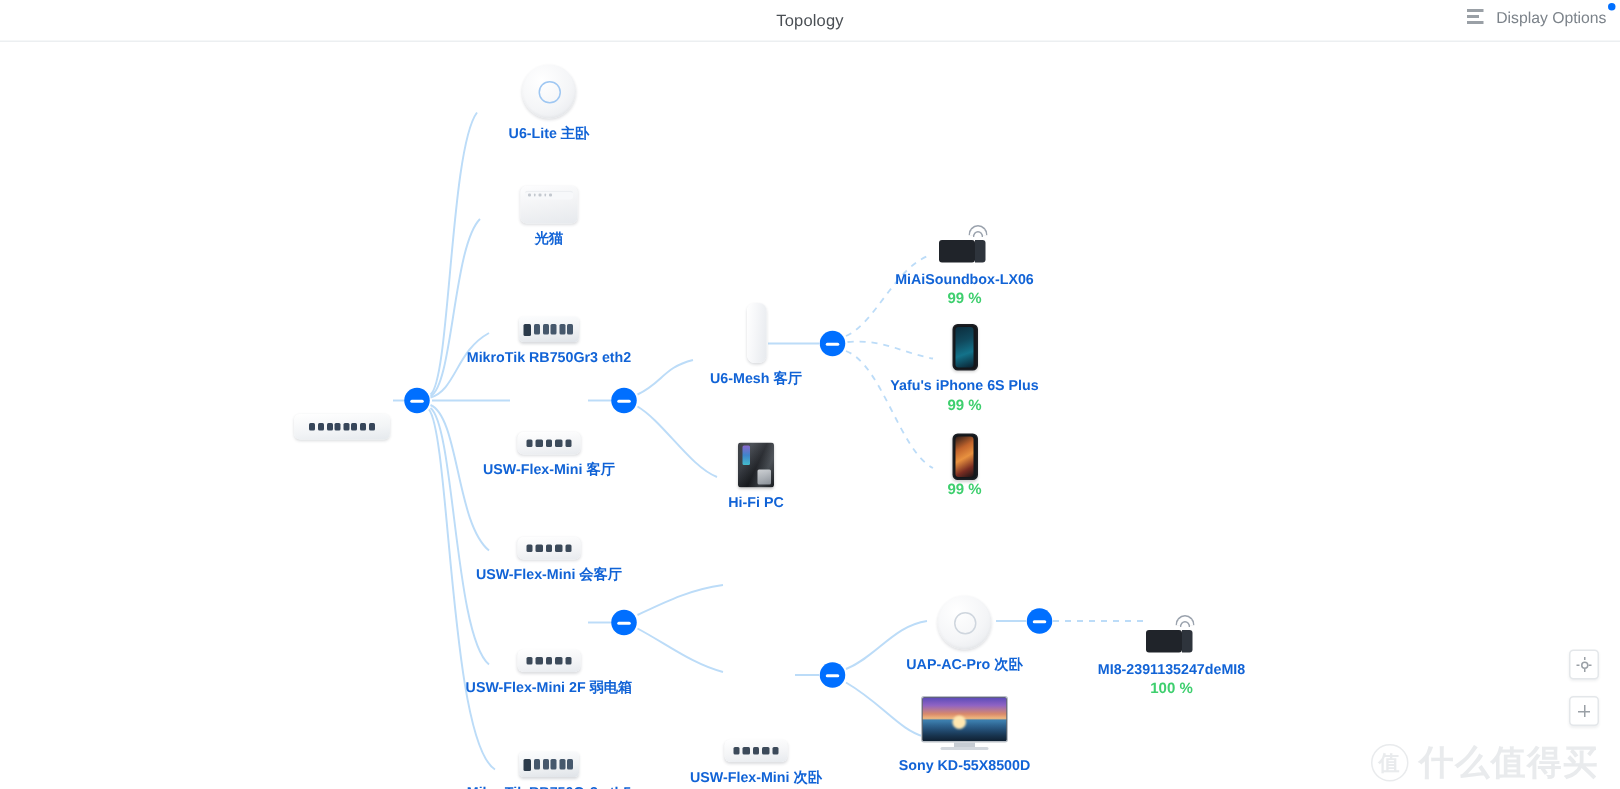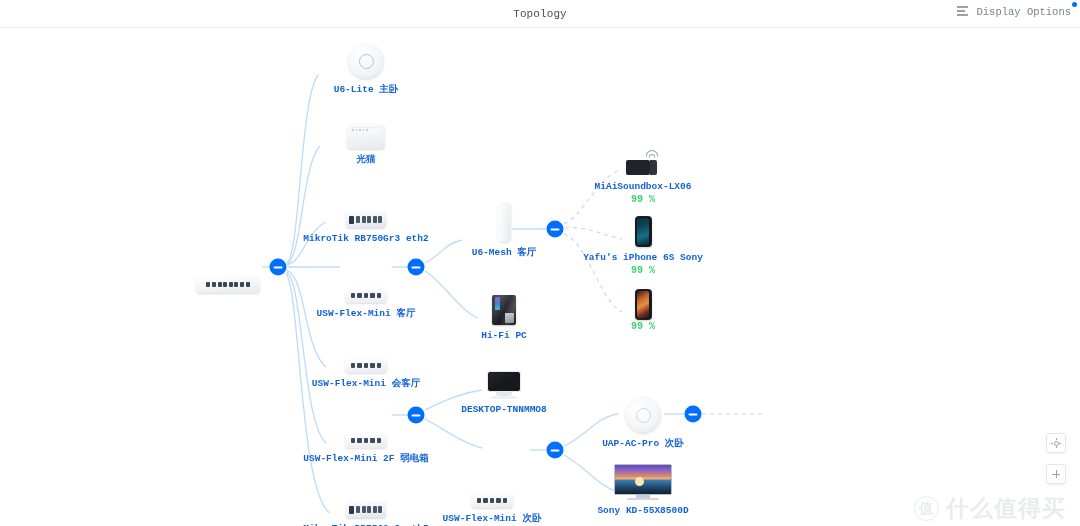--- a/index.html
+++ b/index.html
@@ -4,21 +4,21 @@
 <style>
   * { box-sizing: border-box; }
   html, body {
     margin: 0; padding: 0;
     width: 1080px; height: 526px;
     background: #ffffff;
     font-family: "Liberation Sans", "DejaVu Sans", sans-serif;
     overflow: hidden;
   }
 
-  #app { position: relative; width: 1080px; height: 526px; background:#fff;font-family:Liberation Mono, monospace; }
+  #app { position: relative; width: 1080px; height: 526px; background:#fff; }
 
   
   .header {
     position: absolute; left:0; top:0; width:1080px; height:28px;
     background:#fff;
     border-bottom:1px solid #eceff1;
   }
   .header-title {
     position:absolute; left:0; top:0; width:1080px; height:28px;
     line-height:28px; text-align:center;
@@ -454,32 +454,22 @@
       <div class="label">U6-Mesh 客厅</div>
     </div>
 
     <div class="node" style="left:504px; top:254px;">
       <div class="icon-wrap">
         <div class="pcthumb"></div>
       </div>
       <div class="label">Hi-Fi PC</div>
     </div>
 
-    <div class="node" style="left:504px; top:328px;">
-      <div class="icon-wrap">
-        <div class="desktop">
-            <div class="scr"></div>
-            <div class="foot"></div>
-            <div class="base"></div>
-          </div>
-      </div>
-      <div class="label">DESKTOP-TNNMMO8</div>
-    </div>
-
-    <div class="node" style="left:492px; top:437px;">
+
+    <div class="node" style="left:504px; top:437px;">
       <div class="icon-wrap">
         <div class="flexmini">
             <i></i>
             <i></i>
             <i></i>
             <i></i>
             <i></i>
           </div>
       </div>
       <div class="label">USW-Flex-Mini 次卧</div>
@@ -499,21 +489,21 @@
       <div class="label">MiAiSoundbox-LX06</div>
       <div class="sig">99 %</div>
     </div>
 
     <div class="node" style="left:643px; top:176px;">
       <div class="icon-wrap">
         <div class="phone p6s">
             <div class="scr"></div>
           </div>
       </div>
-      <div class="label">Yafu's iPhone 6S Sony</div>
+      <div class="label">Yafu's iPhone 6S Plus</div>
       <div class="sig">99 %</div>
     </div>
 
     <div class="node" style="left:643px; top:249px;">
       <div class="icon-wrap">
         <div class="phone pxs">
             <div class="scr"></div>
           </div>
       </div>
       <div class="sig">99 %</div>
@@ -535,20 +525,34 @@
               <div class="pic"></div>
               <div class="sun"></div>
             </div>
           <div class="stand"></div>
             <div class="foot"></div>
         </div>
       </div>
       <div class="label">Sony KD-55X8500D</div>
     </div>
 
+    <div class="node" style="left:781px; top:365px;">
+      <div class="icon-wrap">
+        <div class="soundbox">
+          <span class="wifi">
+              <span></span>
+              <span></span>
+            </span>
+          <span class="body"></span>
+            <span class="side"></span>
+        </div>
+      </div>
+      <div class="label">MI8-2391135247deMI8</div>
+      <div class="sig">100 %</div>
+    </div>
 
     <div class="toggle" style="left:278px; top:238px;"></div>
     <div class="toggle" style="left:416px; top:238px;"></div>
     <div class="toggle" style="left:555px; top:200px;"></div>
     <div class="toggle" style="left:416px; top:386px;"></div>
     <div class="toggle" style="left:555px; top:421px;"></div>
     <div class="toggle" style="left:693px; top:385px;"></div>
 
     <div class="map-ctrl ctrl-center">
       <span class="target-ic">

